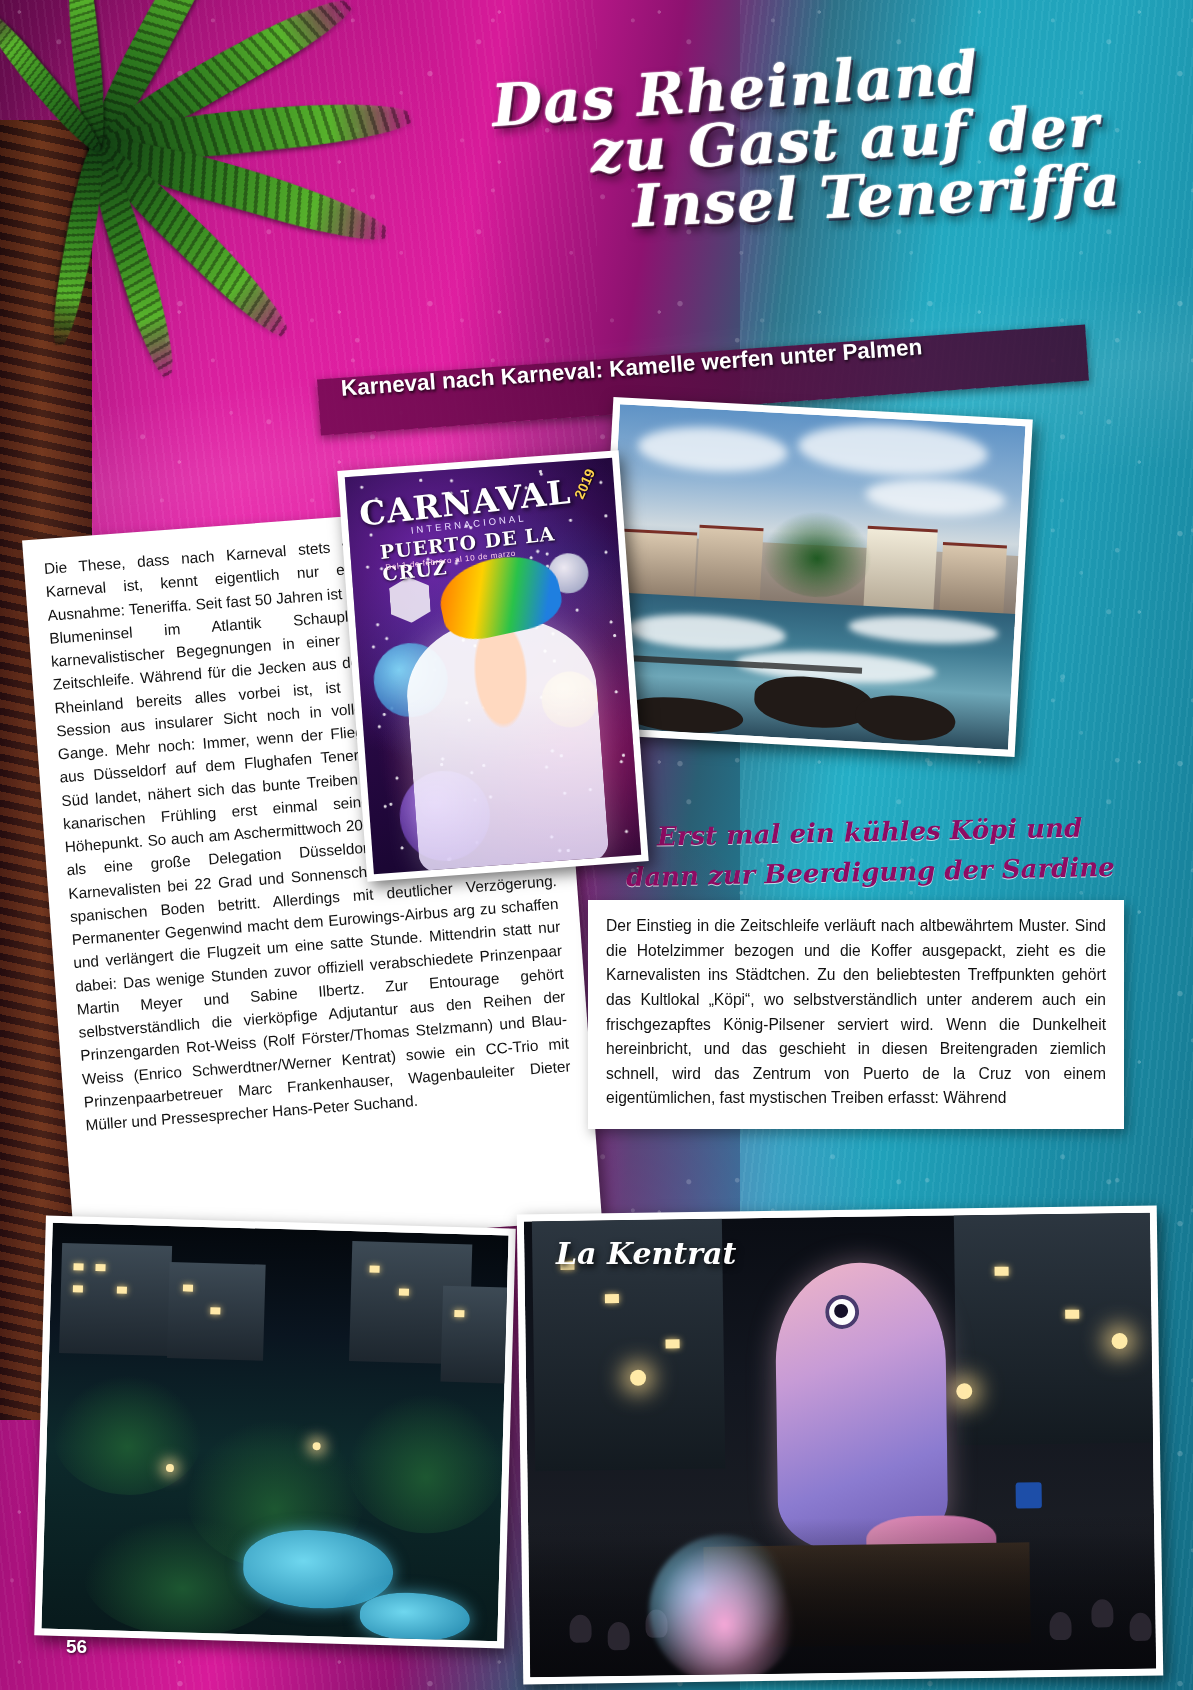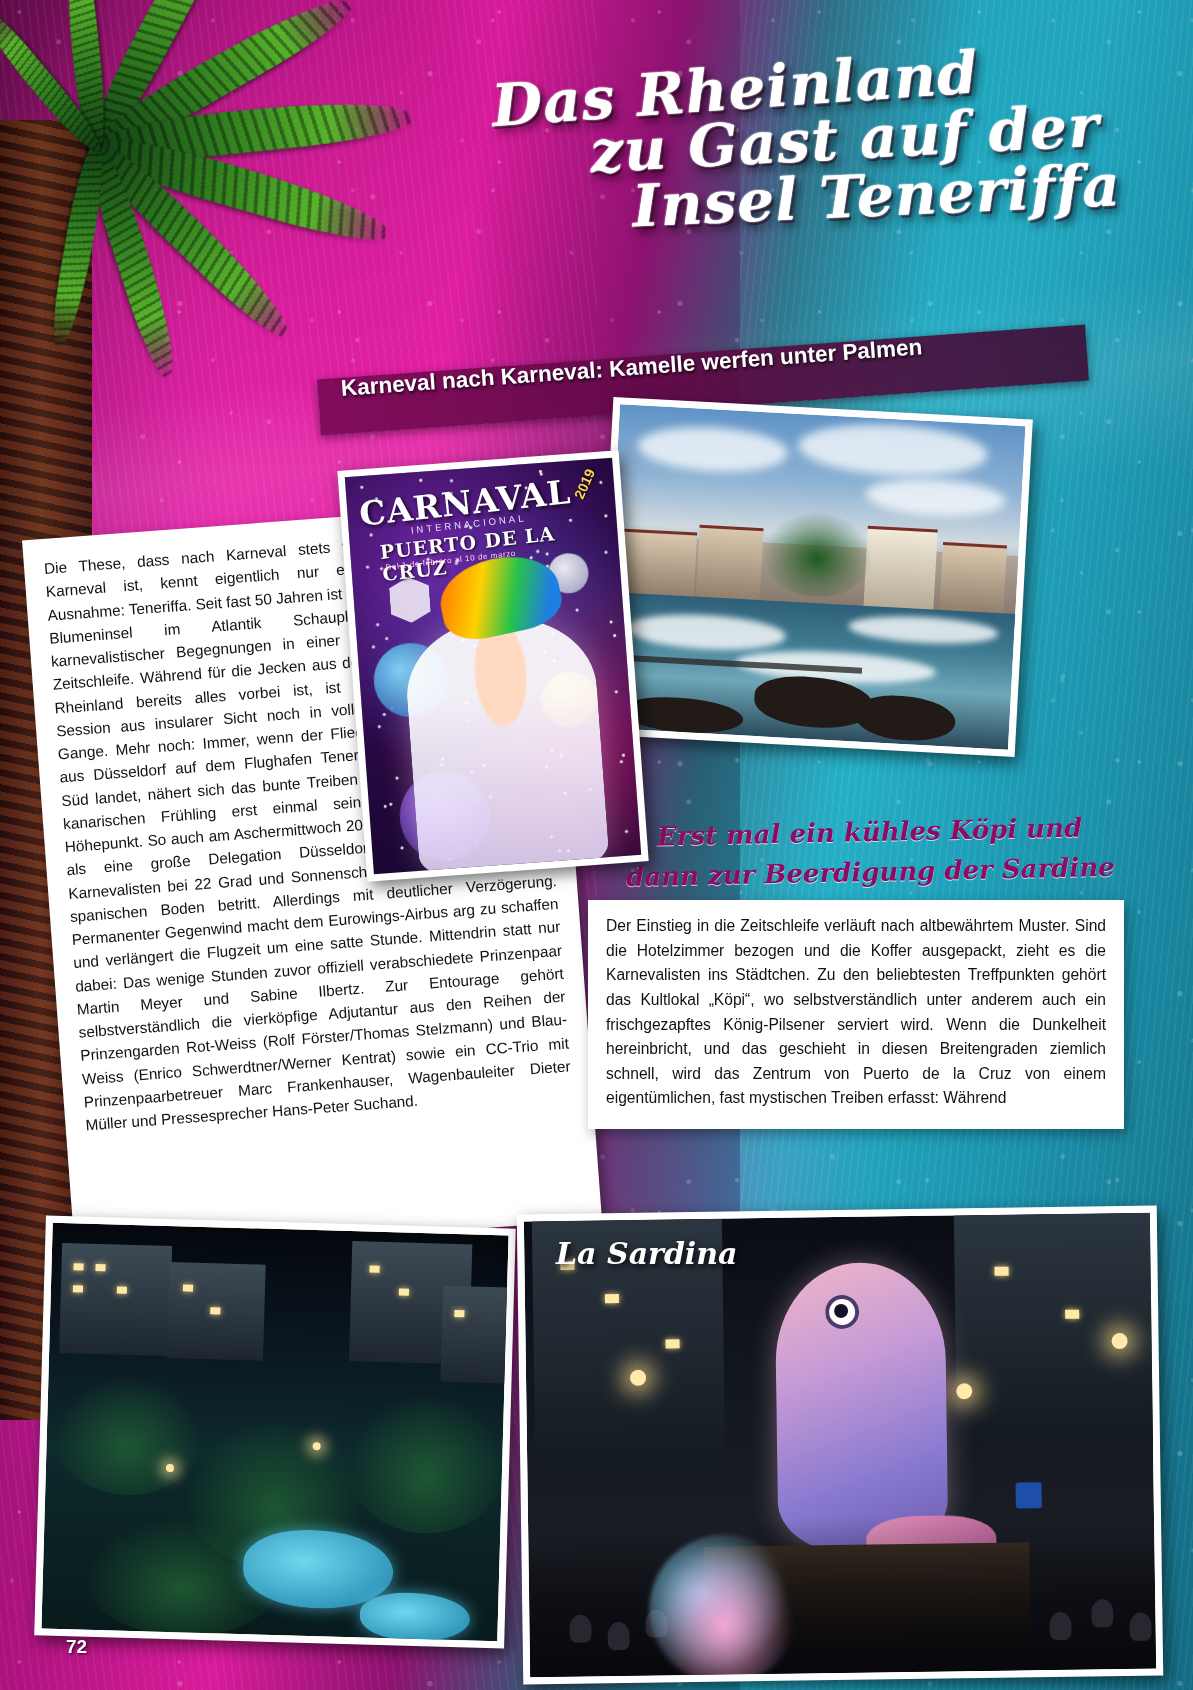--- a/index.html
+++ b/index.html
@@ -638,16 +638,16 @@
       <div class="crowd-head" style="left:40px; bottom:34px;"></div>
       <div class="crowd-head" style="left:78px; bottom:26px;"></div>
       <div class="crowd-head" style="left:116px; bottom:38px;"></div>
       <div class="crowd-head" style="left:520px; bottom:30px;"></div>
       <div class="crowd-head" style="left:562px; bottom:42px;"></div>
       <div class="crowd-head" style="left:600px; bottom:28px;"></div>
       <div class="plume"></div>
     </div>
   </div>
 
-  <div class="caption-script">La Sardina</div>
-
-  <div class="page-number">72</div>
+  <div class="caption-script">La Kentrat</div>
+
+  <div class="page-number">56</div>
 </div>
 
 </body></html>

